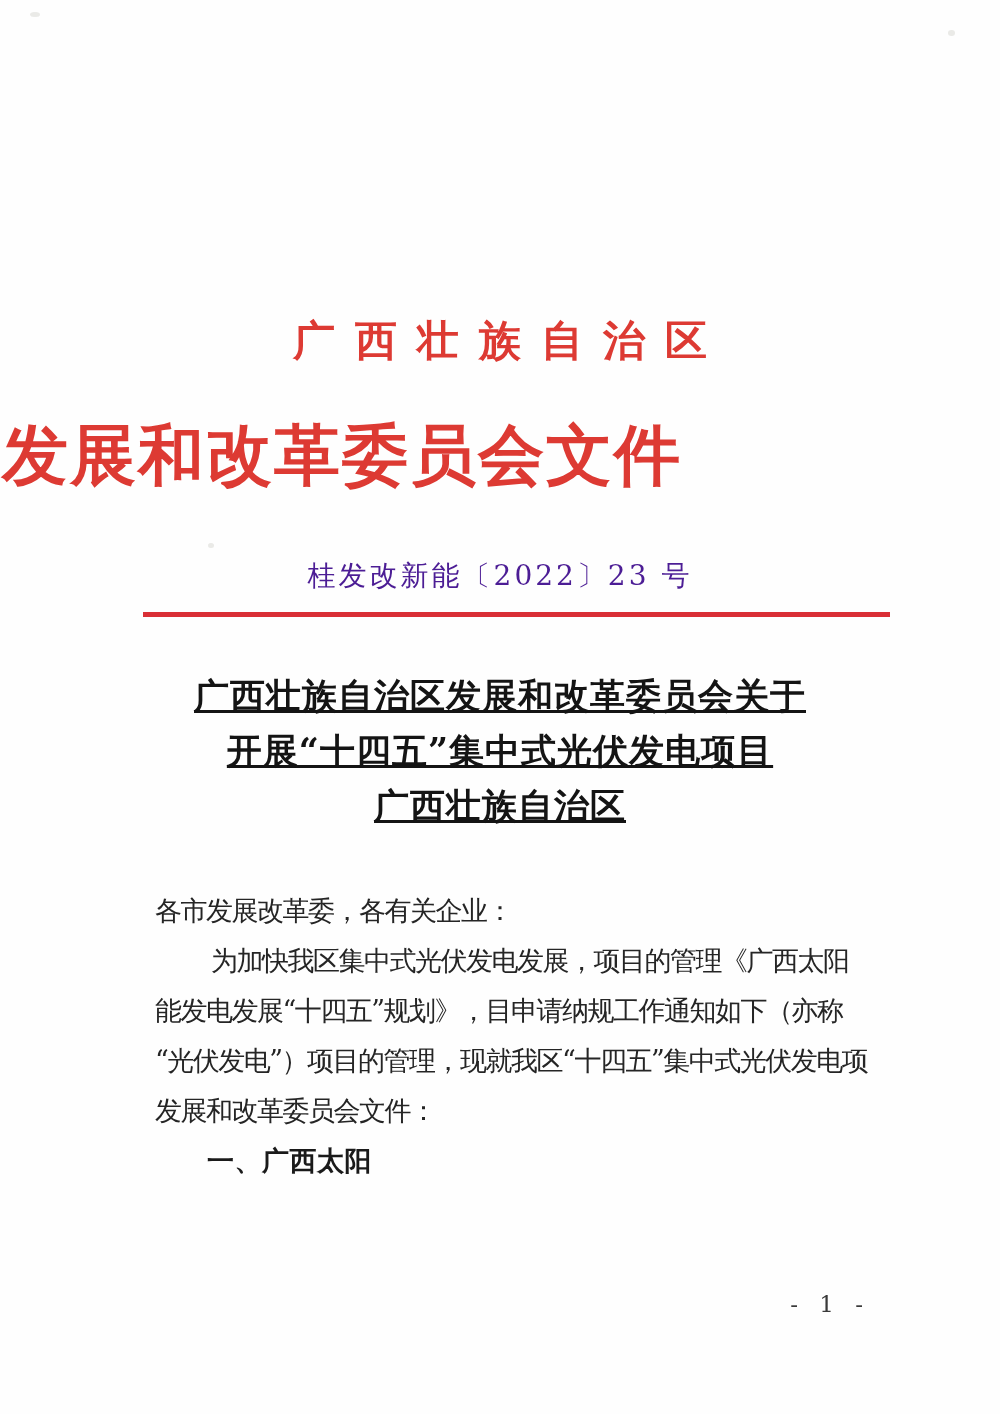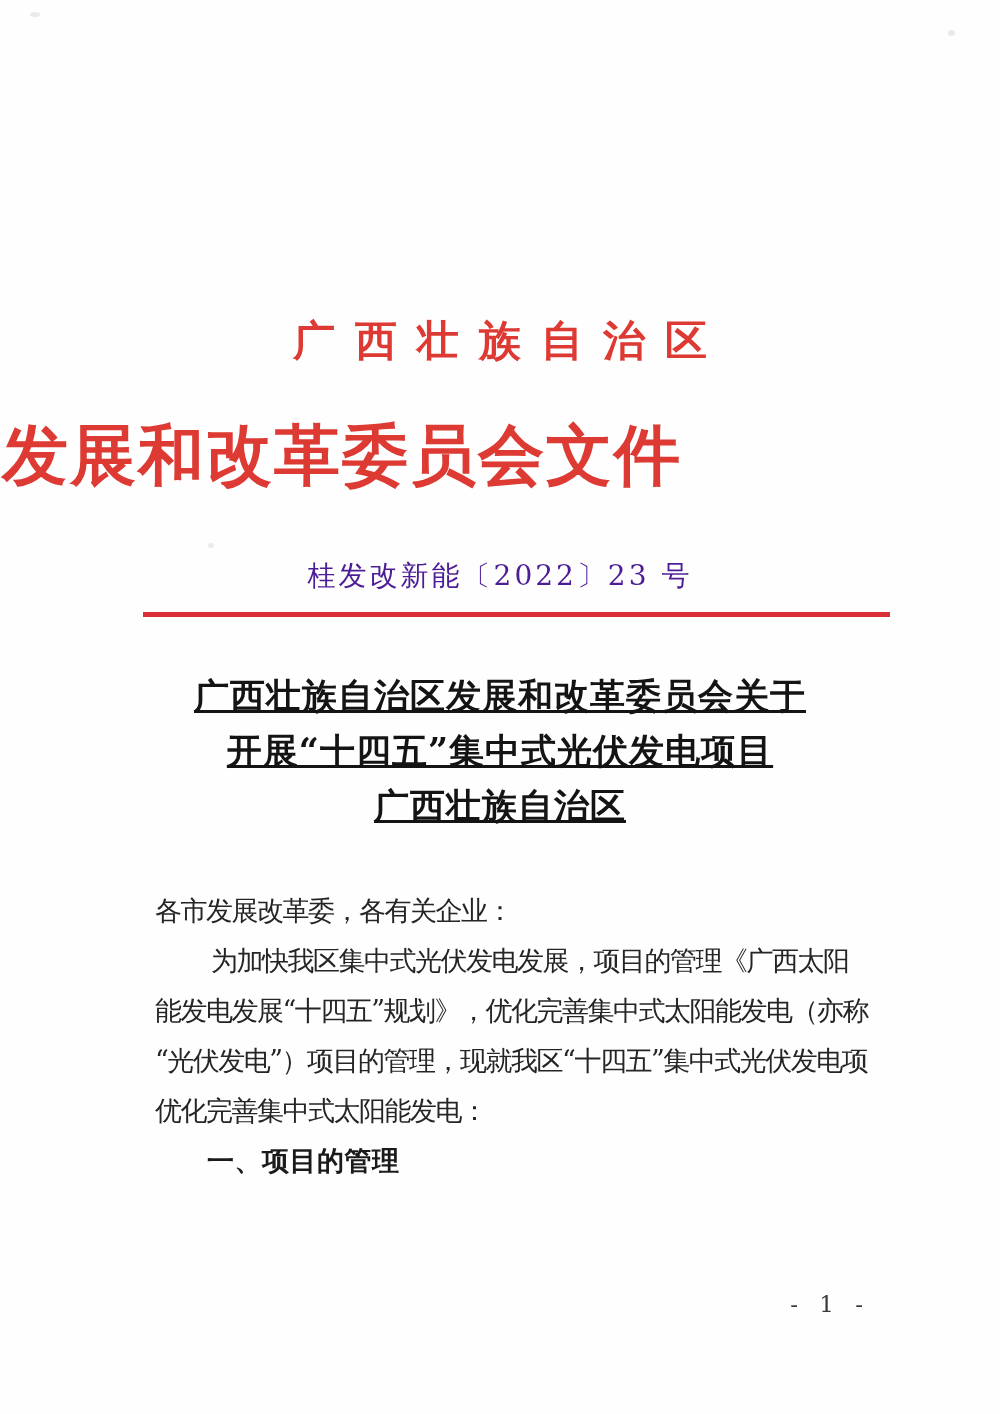--- a/index.html
+++ b/index.html
@@ -142,21 +142,21 @@
 
   <div class="doc-title">
     <div class="title-line">广西壮族自治区发展和改革委员会关于</div>
     <div class="title-line">开展“十四五”集中式光伏发电项目</div>
     <div class="title-line">广西壮族自治区</div>
   </div>
 
   <div class="body-block">
     <div class="body-line">各市发展改革委，各有关企业：</div>
     <div class="body-line indent">为加快我区集中式光伏发电发展，项目的管理《广西太阳</div>
-    <div class="body-line">能发电发展“十四五”规划》，优化完善集中式太阳能发电（亦称</div>
+    <div class="body-line">能发电发展“十四五”规划》，目申请纳规工作通知如下（亦称</div>
     <div class="body-line">“光伏发电”）项目的管理，现就我区“十四五”集中式光伏发电项</div>
-    <div class="body-line">优化完善集中式太阳能发电：</div>
-    <div class="body-line section-heading">一、项目的管理</div>
+    <div class="body-line">发展和改革委员会文件：</div>
+    <div class="body-line section-heading">一、广西太阳</div>
   </div>
 
   <div class="page-number">- 1 -</div>
 
 </div>
 
 </body></html>

